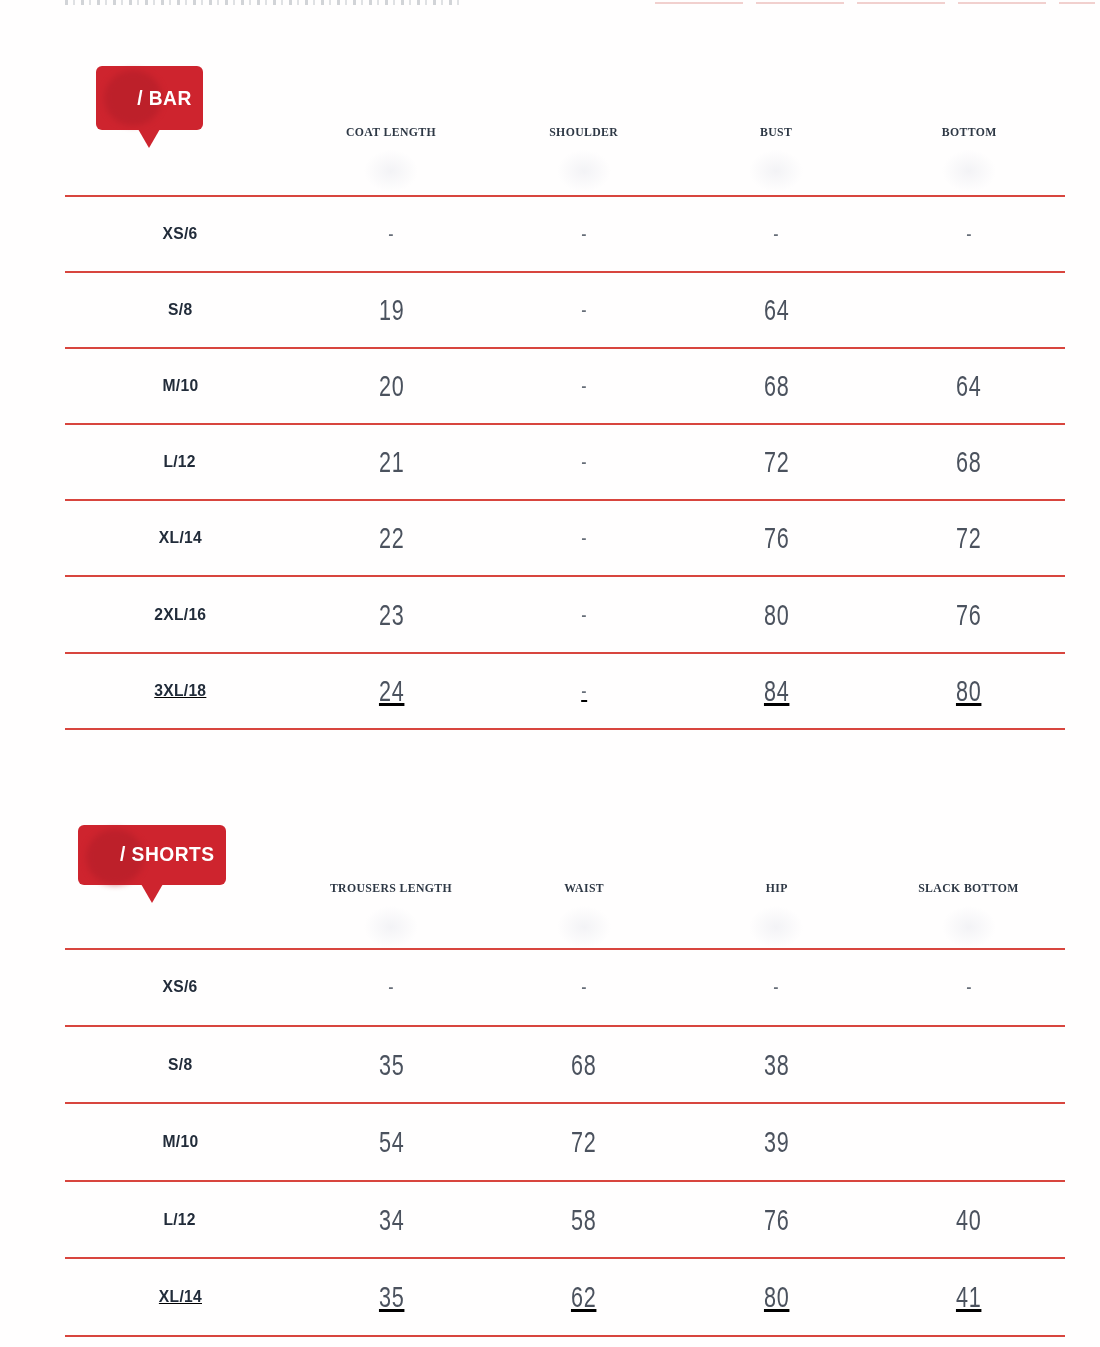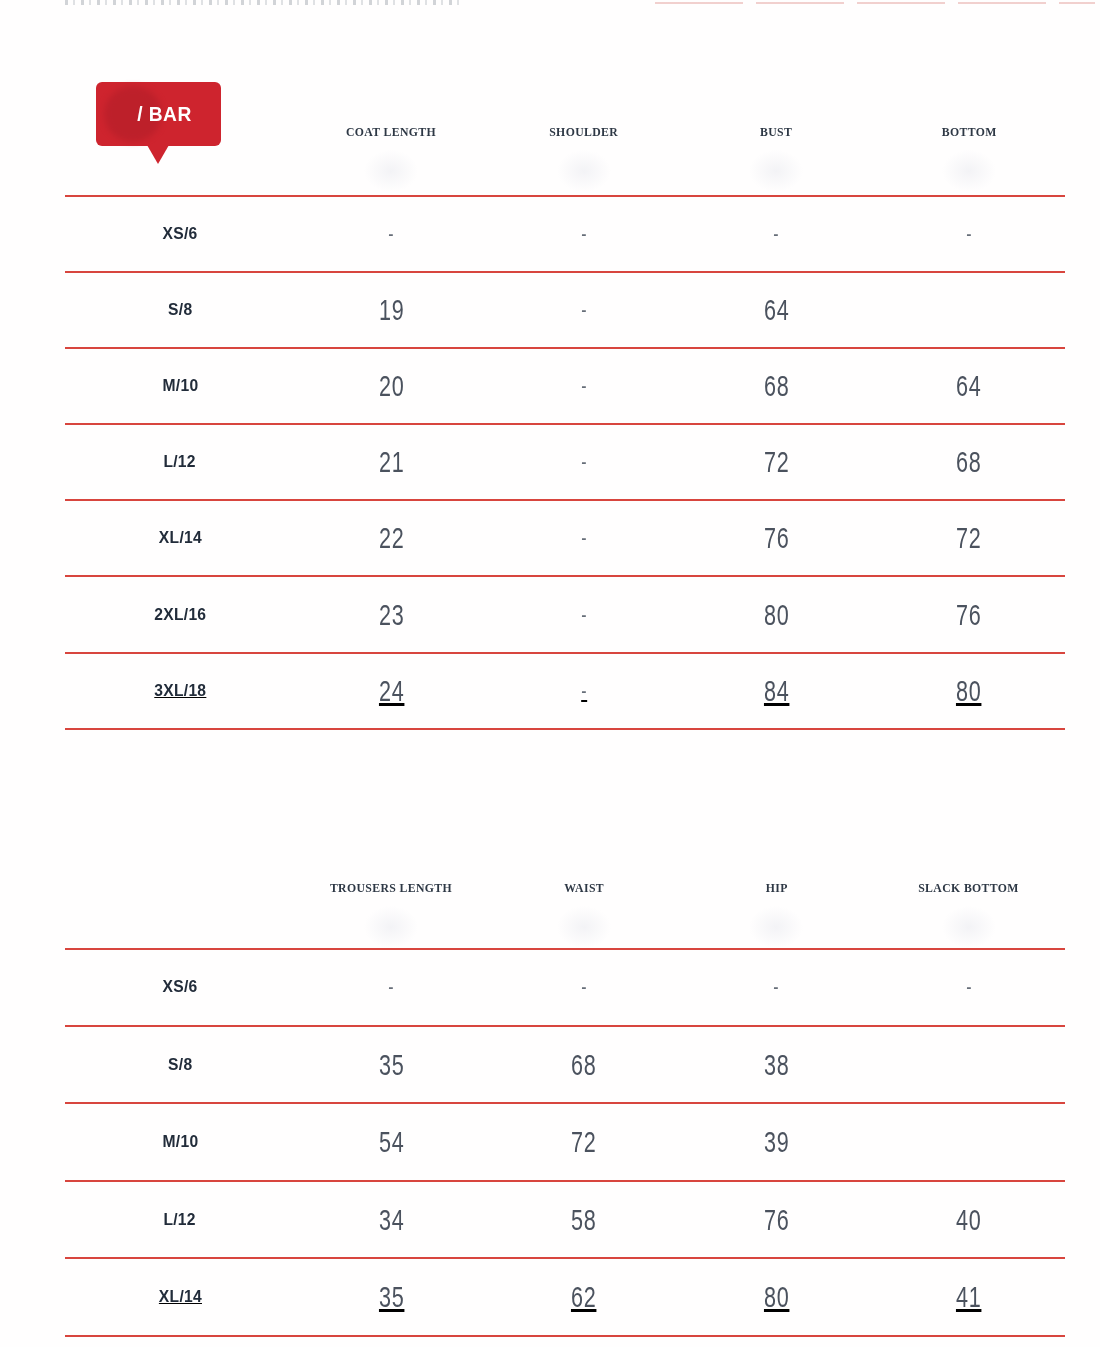--- a/index.html
+++ b/index.html
@@ -26,22 +26,22 @@
 
   .content{position:relative;padding:0 35px 0 65px;}
 
   
   .size-table{position:relative;width:1000px;}
   .size-table.first{margin-top:66px;}
   .size-table.second{margin-top:95px;}
 
   
   .badge{
-    position:absolute;top:16px;display:flex;align-items:center;justify-content:center;
-    background:var(--badge-red);border-radius:6px;padding:0 28px 0 40px;
+    position:absolute;top:0;display:flex;align-items:center;justify-content:center;
+    background:var(--badge-red);border-radius:6px;padding:0 10px 0 40px;
     box-shadow:0 0 0 0 transparent;
     text-align:center;
   }
   .first .badge{left:31px;height:64px;}
   .second .badge{left:13px;height:60px;}
   .badge-label{
     position:relative;z-index:2;color:#ffffff;font-weight:bold;font-size:20px;
     letter-spacing:.5px;white-space:nowrap;transform:scaleX(.96);
   }
   .badge-blob{
@@ -242,20 +242,25 @@
           </div>
           <div class="cell">
             <span class="num ">84</span>
           </div>
           <div class="cell">
             <span class="num ">80</span>
           </div>
       </div>
   </section>
       <section class="size-table second">
+    <div class="badge">
+      <span class="badge-blob"></span>
+      <span class="badge-label">/ SHORTS</span>
+      <span class="badge-tail"></span>
+    </div>
     <div class="head-row">
       <div class="cell size-col"></div>
 
         <div class="cell head-cell">
           <span class="head-label">TROUSERS LENGTH</span>
           <span class="ghost"></span>
         </div>
         <div class="cell head-cell">
           <span class="head-label">WAIST</span>
           <span class="ghost"></span>

